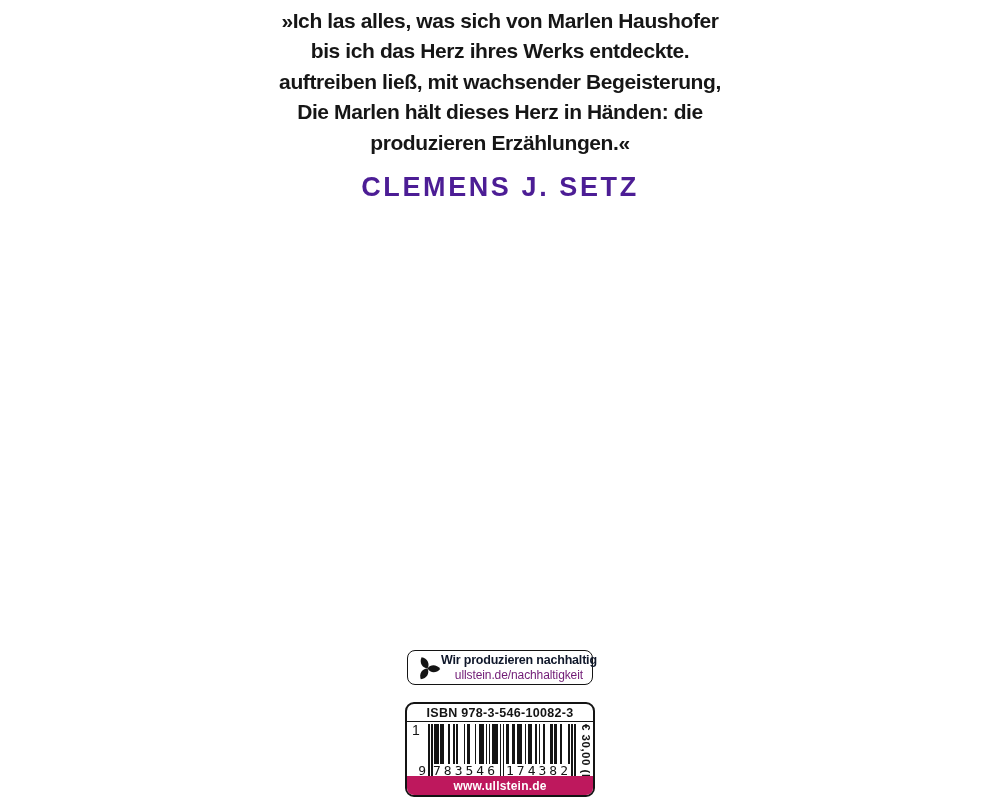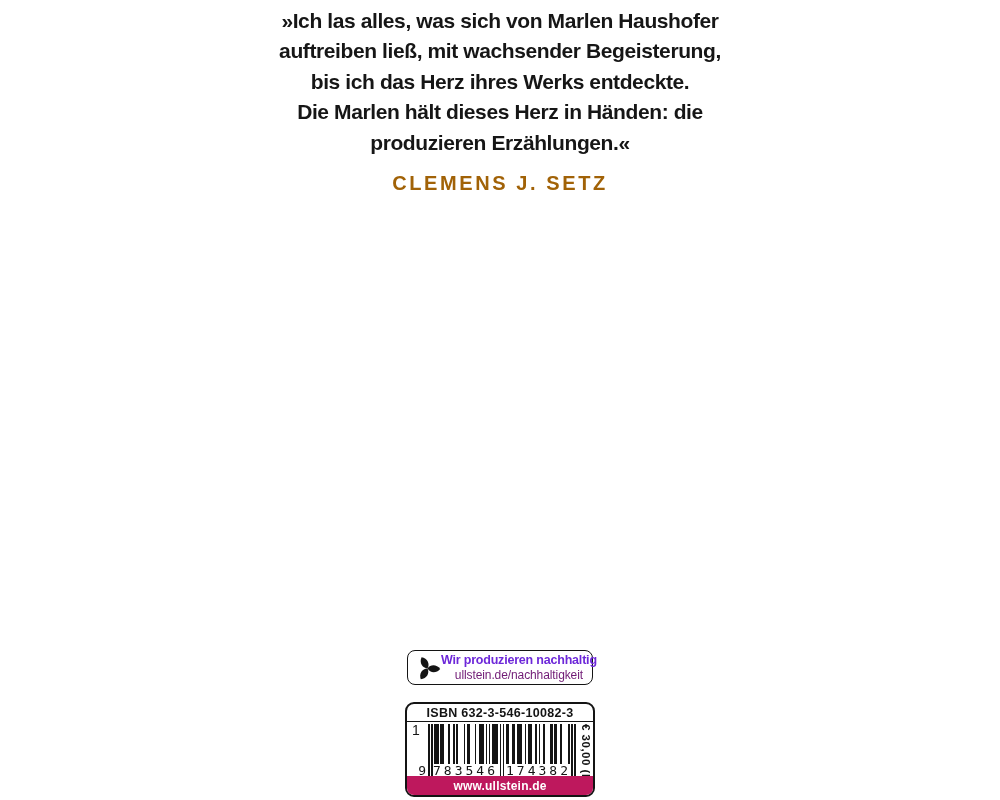--- a/index.html
+++ b/index.html
@@ -2,29 +2,29 @@
 <html><head>
 <meta charset="utf-8">
 <style>
   html,body{margin:0;padding:0;background:#ffffff;}
   .page{position:relative;width:1000px;height:800px;background:#ffffff;overflow:hidden;
         font-family:"Liberation Sans",sans-serif;color:#161616;}
 
   
   .quote{position:absolute;top:0;left:0;right:0;text-align:center;padding-top:6px;}
   .quote-line{font-size:21px;font-weight:700;line-height:30.4px;letter-spacing:-0.4px;color:#161616;}
-  .attribution{margin-top:14px;font-size:20px;font-weight:700;letter-spacing:2.6px;color:#a16207;}
+  .attribution{margin-top:14px;font-size:27px;font-weight:700;letter-spacing:2.6px;color:#4c1d95;}
 
   
   .badge{position:absolute;top:650px;left:500px;transform:translateX(-50%);
          width:186px;height:35px;box-sizing:border-box;border:1.5px solid #141414;border-radius:8px;
          background:#ffffff;display:flex;align-items:center;padding:2px 7px 2px 6px;}
   .badge-icon{flex:0 0 auto;width:27px;height:28px;}
   .badge-text{flex:1 1 auto;text-align:center;line-height:14.5px;}
-  .badge-title{font-size:12.5px;font-weight:700;letter-spacing:-0.2px;color:#6d28d9;white-space:nowrap;}
+  .badge-title{font-size:12.5px;font-weight:700;letter-spacing:-0.2px;color:#0f172a;white-space:nowrap;}
   .badge-url{font-size:12px;font-weight:400;letter-spacing:-0.1px;color:#701a75;white-space:nowrap;}
 
   
   .label{position:absolute;top:702px;left:500px;transform:translateX(-50%);
          width:190px;height:95px;box-sizing:border-box;border:2px solid #141414;border-radius:9px;
          background:#ffffff;overflow:hidden;}
   .isbn{height:14px;padding-top:2px;text-align:center;font-size:12.5px;font-weight:700;
         letter-spacing:0.3px;color:#141414;}
   .sep{border:none;border-top:1.5px solid #141414;margin:1px 0 0 0;}
   .bc-area{position:relative;height:56px;}
@@ -42,22 +42,22 @@
         display:flex;align-items:center;justify-content:center;
         font-size:12px;font-weight:700;letter-spacing:0.2px;}
 </style>
 </head>
 <body>
 
 <div class="page">
 
   <div class="quote">
     <div class="quote-line">»Ich las alles, was sich von Marlen Haushofer</div>
+    <div class="quote-line">bis ich das Herz ihres Werks entdeckte.</div>
     <div class="quote-line">auftreiben ließ, mit wachsender Begeisterung,</div>
-    <div class="quote-line">bis ich das Herz ihres Werks entdeckte.</div>
     <div class="quote-line">Die Marlen hält dieses Herz in Händen: die</div>
     <div class="quote-line">produzieren Erzählungen.«</div>
     <div class="attribution">CLEMENS J. SETZ</div>
   </div>
 
   <div class="badge">
     <span class="badge-icon">
       <svg width="27" height="28" viewBox="0 0 30 30" aria-hidden="true">
         <defs>
           <path id="leafP" d="M0,1.5 C-5,-1.5 -5.3,-8.5 0,-12.6 C5.3,-8.5 5,-1.5 0,1.5 Z"></path>
@@ -69,21 +69,21 @@
         </g>
       </svg>
     </span>
     <span class="badge-text">
       <span class="badge-title" style="display:block">Wir produzieren nachhaltig</span>
       <span class="badge-url" style="display:block">ullstein.de/nachhaltigkeit</span>
     </span>
   </div>
 
   <div class="label">
-    <div class="isbn">ISBN 632-3-546-10082-3</div>
+    <div class="isbn">ISBN 978-3-546-10082-3</div>
     <hr class="sep">
     <div class="bc-area">
       <span class="edition">1</span>
       <svg id="bars" class="bars" viewBox="0 0 95 52" preserveAspectRatio="none" shape-rendering="crispEdges">
           <rect x="0" y="0" width="1.03" height="52" fill="#141414"></rect>
           <rect x="2" y="0" width="1.03" height="52" fill="#141414"></rect>
           <rect x="4" y="0" width="1.03" height="40" fill="#141414"></rect>
           <rect x="5" y="0" width="1.03" height="40" fill="#141414"></rect>
           <rect x="6" y="0" width="1.03" height="40" fill="#141414"></rect>
           <rect x="8" y="0" width="1.03" height="40" fill="#141414"></rect>

